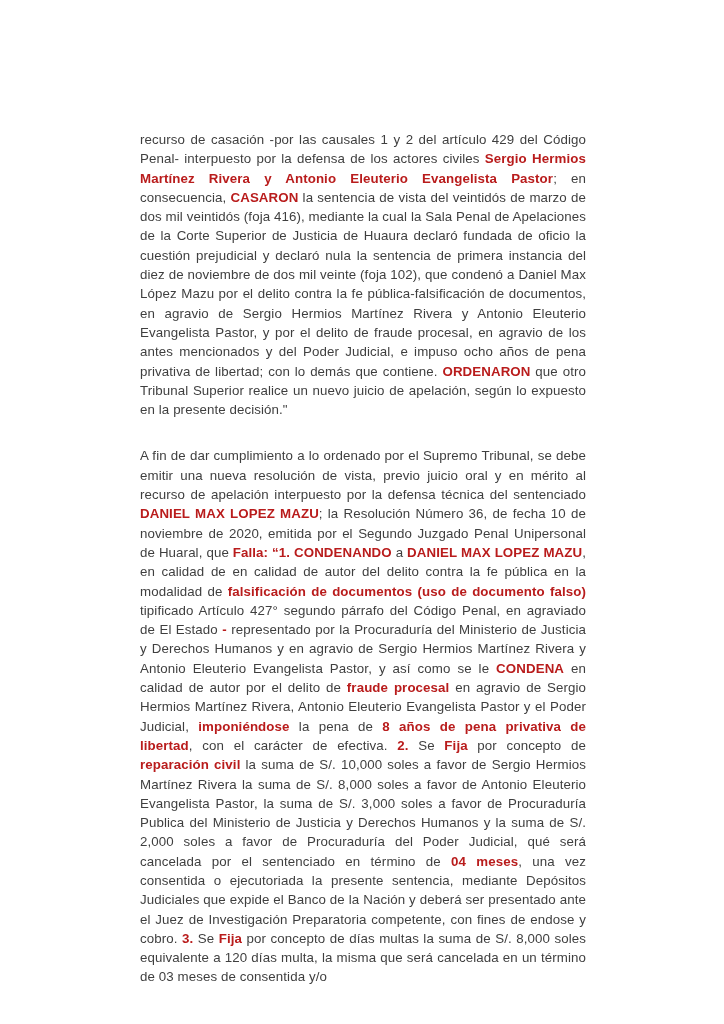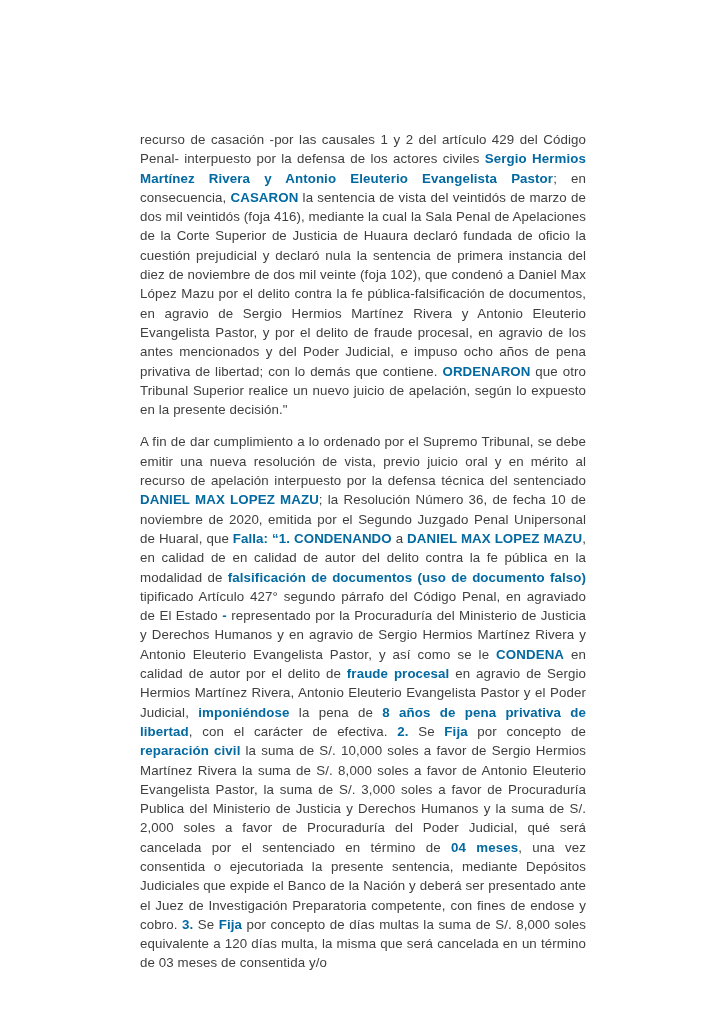--- a/index.html
+++ b/index.html
@@ -23,25 +23,25 @@
     font-size: 13.3px;
     line-height: 19.3px;
     color: #3f3f3f;
     text-align: justify;
     letter-spacing: 0.1px;
   }
   .para {
     margin: 0;
   }
   .para + .para {
-    margin-top: 13px;
+    margin-top: 27px;
   }
   .run-bold {
     font-weight: bold;
-    color: #0369a1;
+    color: #b91c1c;
   }
 </style>
 </head>
 <body>
 
 <div class="page">
   <div class="doc">
       <p class="para"><span class="run-normal">recurso de casación -por las causales 1 y 2 del artículo 429 del Código Penal- interpuesto por la defensa de los actores civiles </span><span class="run-bold">Sergio Hermios Martínez Rivera y Antonio Eleuterio Evangelista Pastor</span><span class="run-normal">; en consecuencia, </span><span class="run-bold">CASARON</span><span class="run-normal"> la sentencia de vista del veintidós de marzo de dos mil veintidós (foja 416), mediante la cual la Sala Penal de Apelaciones de la Corte Superior de Justicia de Huaura declaró fundada de oficio la cuestión prejudicial y declaró nula la sentencia de primera instancia del diez de noviembre de dos mil veinte (foja 102), que condenó a Daniel Max López Mazu por el delito contra la fe pública-falsificación de documentos, en agravio de Sergio Hermios Martínez Rivera y Antonio Eleuterio Evangelista Pastor, y por el delito de fraude procesal, en agravio de los antes mencionados y del Poder Judicial, e impuso ocho años de pena privativa de libertad; con lo demás que contiene. </span><span class="run-bold">ORDENARON</span><span class="run-normal"> que otro Tribunal Superior realice un nuevo juicio de apelación, según lo expuesto en la presente decisión."</span></p>
       <p class="para"><span class="run-normal">A fin de dar cumplimiento a lo ordenado por el Supremo Tribunal, se debe emitir una nueva resolución de vista, previo juicio oral y en mérito al recurso de apelación interpuesto por la defensa técnica del sentenciado </span><span class="run-bold">DANIEL MAX LOPEZ MAZU</span><span class="run-normal">; la Resolución Número 36, de fecha 10 de noviembre de 2020, emitida por el Segundo Juzgado Penal Unipersonal de Huaral, que </span><span class="run-bold">Falla: “1. CONDENANDO</span><span class="run-normal"> a </span><span class="run-bold">DANIEL MAX LOPEZ MAZU</span><span class="run-normal">, en calidad de en calidad de autor del delito contra la fe pública en la modalidad de </span><span class="run-bold">falsificación de documentos (uso de documento falso)</span><span class="run-normal"> tipificado Artículo 427° segundo párrafo del Código Penal, en agraviado de El Estado </span><span class="run-bold">-</span><span class="run-normal"> representado por la Procuraduría del Ministerio de Justicia y Derechos Humanos y en agravio de  Sergio Hermios Martínez Rivera y Antonio Eleuterio Evangelista Pastor,  y así como se le </span><span class="run-bold">CONDENA</span><span class="run-normal"> en calidad de autor por el delito de </span><span class="run-bold">fraude procesal</span><span class="run-normal"> en agravio de Sergio Hermios Martínez Rivera, Antonio Eleuterio Evangelista Pastor y el Poder Judicial, </span><span class="run-bold">imponiéndose</span><span class="run-normal"> la pena de </span><span class="run-bold">8 años de pena privativa de libertad</span><span class="run-normal">, con el carácter de efectiva. </span><span class="run-bold">2.</span><span class="run-normal"> Se </span><span class="run-bold">Fija</span><span class="run-normal"> por concepto de </span><span class="run-bold">reparación civil</span><span class="run-normal"> la suma de S/. 10,000 soles  a favor de Sergio Hermios Martínez Rivera la suma de S/. 8,000 soles a favor de Antonio Eleuterio Evangelista Pastor, la suma de S/. 3,000 soles a favor de Procuraduría Publica del Ministerio de Justicia y Derechos Humanos y la  suma de S/. 2,000 soles a favor de Procuraduría del Poder Judicial, qué será cancelada por el sentenciado en término de </span><span class="run-bold">04 meses</span><span class="run-normal">, una vez consentida o ejecutoriada la presente sentencia, mediante Depósitos Judiciales que expide el Banco de la Nación y deberá ser presentado ante el Juez de Investigación Preparatoria competente, con fines de endose y cobro. </span><span class="run-bold">3.</span><span class="run-normal"> Se </span><span class="run-bold">Fija</span><span class="run-normal"> por concepto de días multas la suma de S/. 8,000 soles equivalente a 120 días multa, la misma que será cancelada en un término de 03 meses de consentida y/o</span></p>
     </div>

